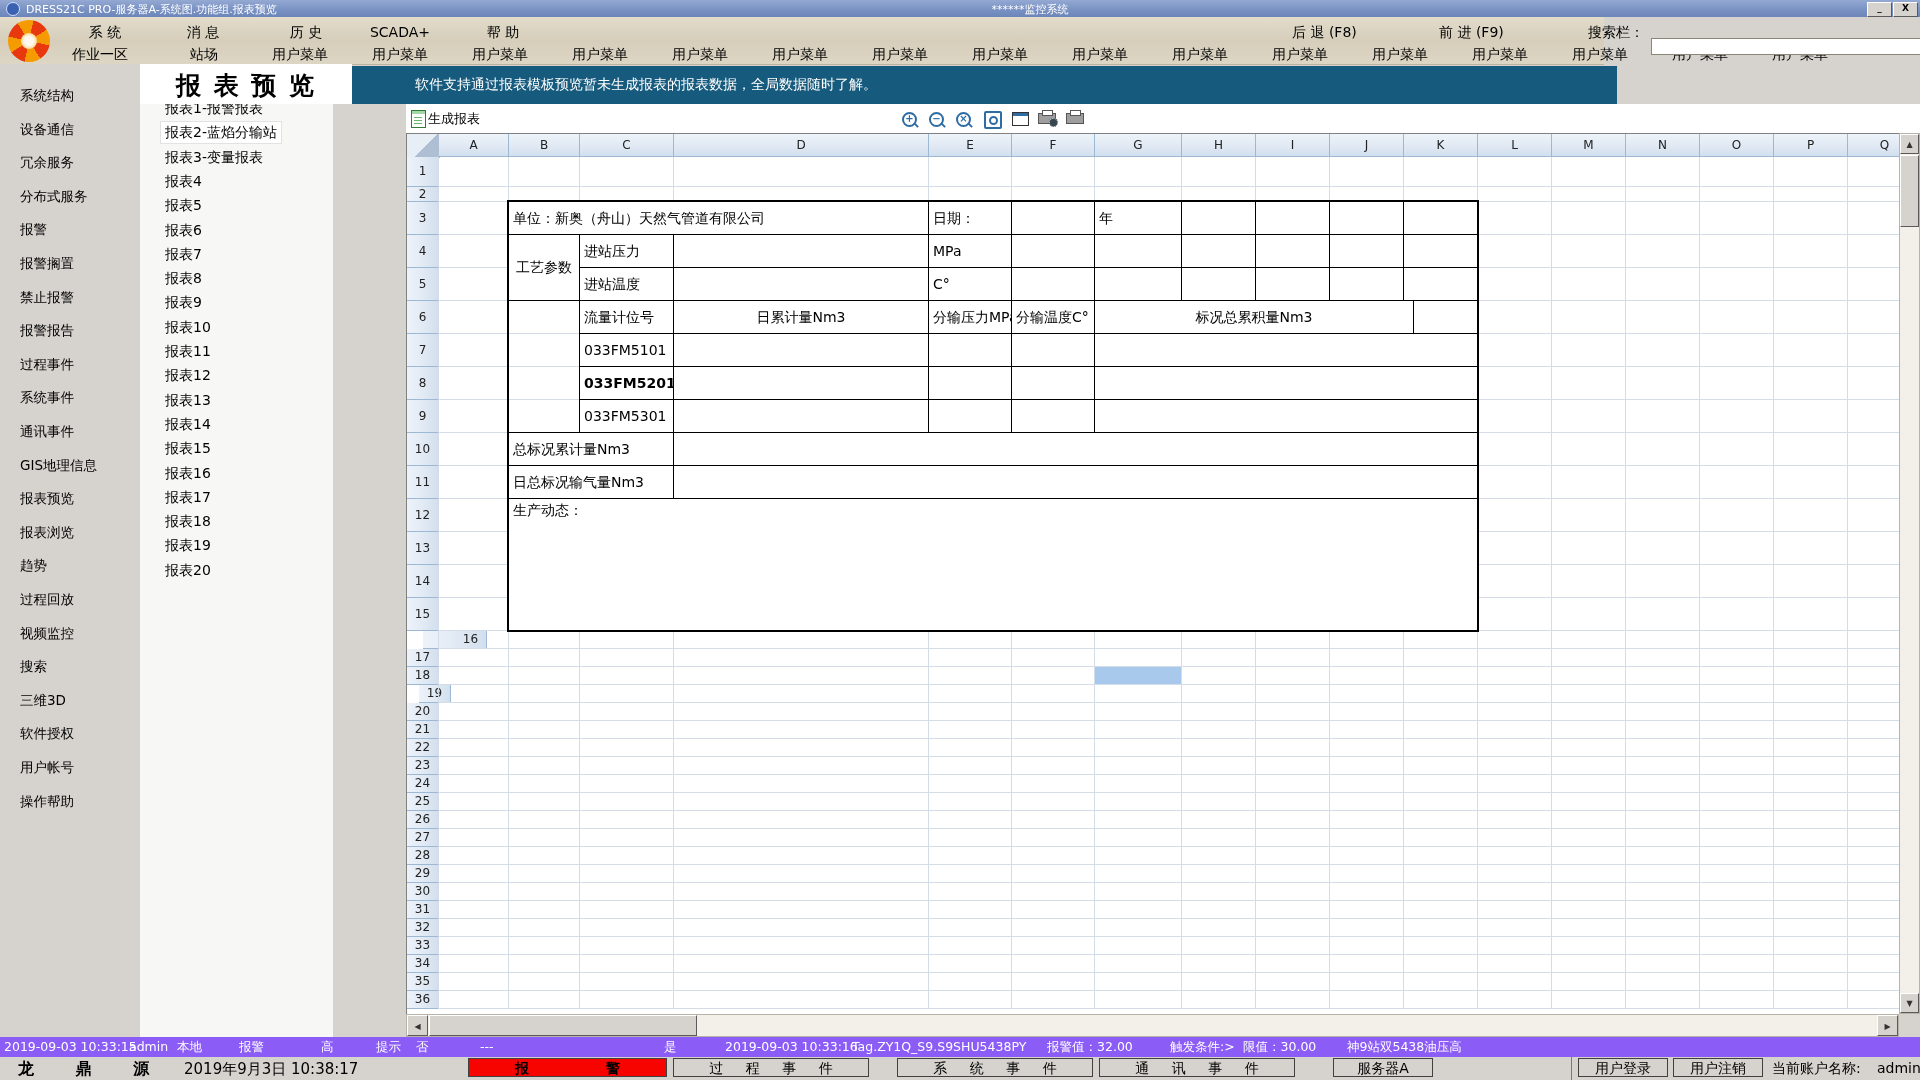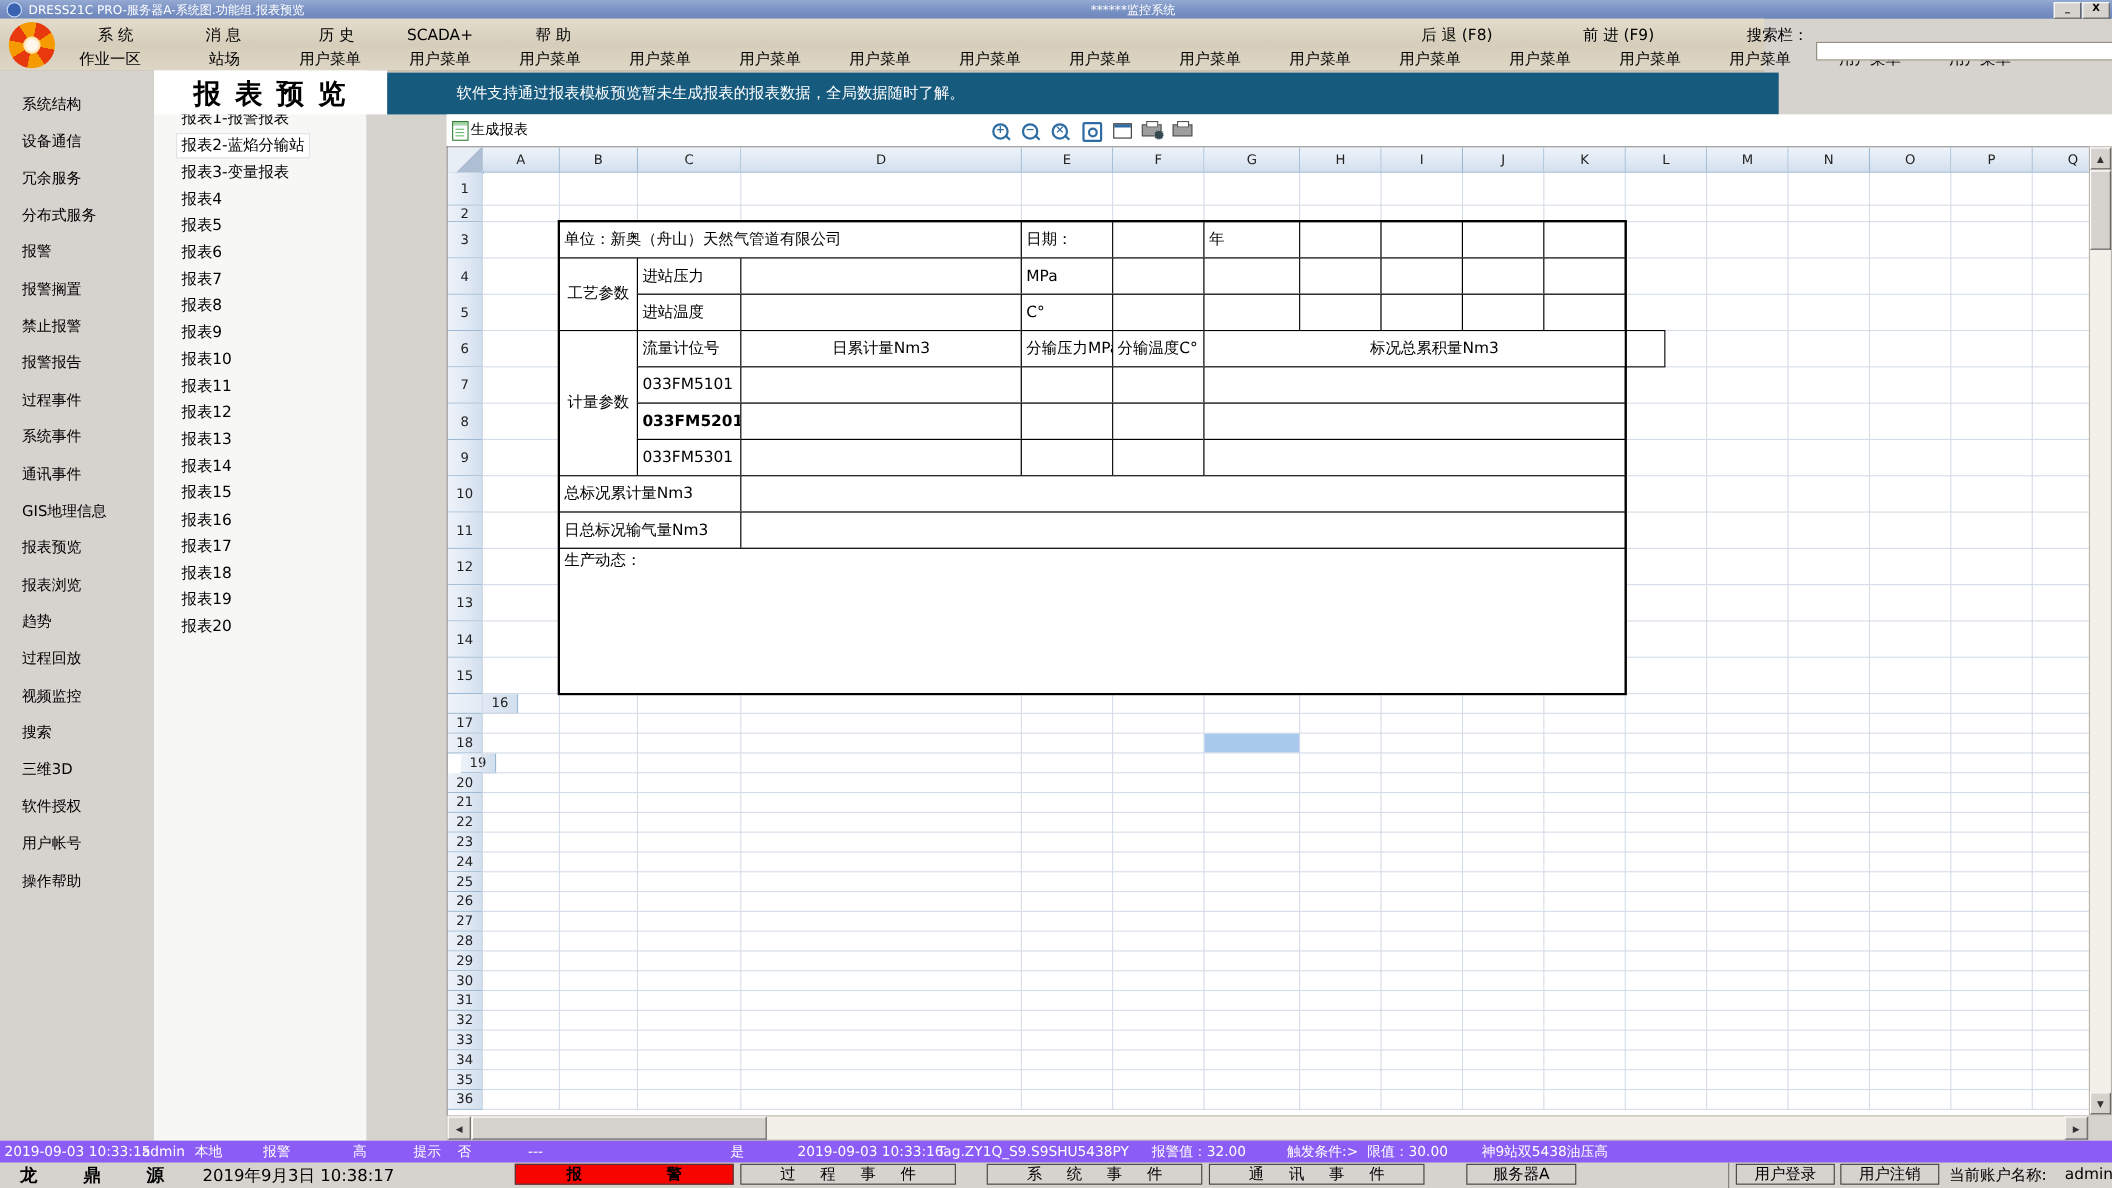--- a/index.html
+++ b/index.html
@@ -242,21 +242,21 @@
     <div class="abs rowhead" style="left: 0px; top: 167px; width: 31px; height: 32px; line-height: 32px;">6</div>
     <div class="abs rowhead" style="left: 0px; top: 200px; width: 31px; height: 32px; line-height: 32px;">7</div>
     <div class="abs rowhead" style="left: 0px; top: 233px; width: 31px; height: 32px; line-height: 32px;">8</div>
     <div class="abs rowhead" style="left: 0px; top: 266px; width: 31px; height: 32px; line-height: 32px;">9</div>
     <div class="abs rowhead" style="left: 0px; top: 299px; width: 31px; height: 32px; line-height: 32px;">10</div>
     <div class="abs rowhead" style="left: 0px; top: 332px; width: 31px; height: 32px; line-height: 32px;">11</div>
     <div class="abs rowhead" style="left: 0px; top: 365px; width: 31px; height: 32px; line-height: 32px;">12</div>
     <div class="abs rowhead" style="left: 0px; top: 398px; width: 31px; height: 32px; line-height: 32px;">13</div>
     <div class="abs rowhead" style="left: 0px; top: 431px; width: 31px; height: 32px; line-height: 32px;">14</div>
     <div class="abs rowhead" style="left: 0px; top: 464px; width: 31px; height: 32px; line-height: 32px;">15</div>
-    <div class="abs rowhead" style="left: 0px; top: 497px; width: 31px; height: 17px; line-height: 17px; padding-left: 32px;">16</div>
+    <div class="abs rowhead" style="left: 16px; top: 497px; width: 31px; height: 17px; line-height: 17px; padding-left: 32px;">16</div>
     <div class="abs rowhead" style="left: 0px; top: 515px; width: 31px; height: 17px; line-height: 17px;">17</div>
     <div class="abs rowhead" style="left: 0px; top: 533px; width: 31px; height: 17px; line-height: 17px;">18</div>
     <div class="abs rowhead" style="left: 12px; top: 551px; width: 31px; height: 17px; line-height: 17px;">19</div>
     <div class="abs rowhead" style="left: 0px; top: 569px; width: 31px; height: 17px; line-height: 17px;">20</div>
     <div class="abs rowhead" style="left: 0px; top: 587px; width: 31px; height: 17px; line-height: 17px;">21</div>
     <div class="abs rowhead" style="left: 0px; top: 605px; width: 31px; height: 17px; line-height: 17px;">22</div>
     <div class="abs rowhead" style="left: 0px; top: 623px; width: 31px; height: 17px; line-height: 17px;">23</div>
     <div class="abs rowhead" style="left: 0px; top: 641px; width: 31px; height: 17px; line-height: 17px;">24</div>
     <div class="abs rowhead" style="left: 0px; top: 659px; width: 31px; height: 17px; line-height: 17px;">25</div>
     <div class="abs rowhead" style="left: 0px; top: 677px; width: 31px; height: 17px; line-height: 17px;">26</div>
@@ -344,26 +344,25 @@
     <div class="abs tcell" style="left: 996px; top: 100px; width: 75px; height: 34px; line-height: 32px;"></div>
     <div class="abs tcell" style="left: 172px; top: 133px; width: 95px; height: 34px; line-height: 32px;">进站温度</div>
     <div class="abs tcell" style="left: 266px; top: 133px; width: 256px; height: 34px; line-height: 32px;"></div>
     <div class="abs tcell" style="left: 521px; top: 133px; width: 84px; height: 34px; line-height: 32px;">C°</div>
     <div class="abs tcell" style="left: 604px; top: 133px; width: 84px; height: 34px; line-height: 32px;"></div>
     <div class="abs tcell" style="left: 687px; top: 133px; width: 88px; height: 34px; line-height: 32px;"></div>
     <div class="abs tcell" style="left: 774px; top: 133px; width: 75px; height: 34px; line-height: 32px;"></div>
     <div class="abs tcell" style="left: 848px; top: 133px; width: 75px; height: 34px; line-height: 32px;"></div>
     <div class="abs tcell" style="left: 922px; top: 133px; width: 75px; height: 34px; line-height: 32px;"></div>
     <div class="abs tcell" style="left: 996px; top: 133px; width: 75px; height: 34px; line-height: 32px;"></div>
-    <div class="abs tcell center" style="left: 101px; top: 166px; width: 72px; height: 133px; line-height: 131px;">计量参数</div>
     <div class="abs tcell" style="left: 172px; top: 166px; width: 95px; height: 34px; line-height: 32px;">流量计位号</div>
     <div class="abs tcell center" style="left: 266px; top: 166px; width: 256px; height: 34px; line-height: 32px;">日累计量Nm3</div>
     <div class="abs tcell" style="left: 521px; top: 166px; width: 84px; height: 34px; line-height: 32px;">分输压力MPa</div>
     <div class="abs tcell" style="left: 604px; top: 166px; width: 84px; height: 34px; line-height: 32px;">分输温度C°</div>
-    <div class="abs tcell center" style="left: 687px; top: 166px; width: 420px; height: 34px; line-height: 32px;">标况总累积量Nm3</div>
+    <div class="abs tcell center" style="left: 687px; top: 166px; width: 320px; height: 34px; line-height: 32px;">标况总累积量Nm3</div>
     <div class="abs tcell" style="left: 172px; top: 199px; width: 95px; height: 34px; line-height: 32px;">033FM5101</div>
     <div class="abs tcell" style="left: 266px; top: 199px; width: 256px; height: 34px; line-height: 32px;"></div>
     <div class="abs tcell" style="left: 521px; top: 199px; width: 84px; height: 34px; line-height: 32px;"></div>
     <div class="abs tcell" style="left: 604px; top: 199px; width: 84px; height: 34px; line-height: 32px;"></div>
     <div class="abs tcell" style="left: 687px; top: 199px; width: 384px; height: 34px; line-height: 32px;"></div>
     <div class="abs tcell" style="left: 172px; top: 232px; width: 95px; height: 34px; line-height: 32px; font-weight: bold;">033FM5201</div>
     <div class="abs tcell" style="left: 266px; top: 232px; width: 256px; height: 34px; line-height: 32px;"></div>
     <div class="abs tcell" style="left: 521px; top: 232px; width: 84px; height: 34px; line-height: 32px;"></div>
     <div class="abs tcell" style="left: 604px; top: 232px; width: 84px; height: 34px; line-height: 32px;"></div>
     <div class="abs tcell" style="left: 687px; top: 232px; width: 384px; height: 34px; line-height: 32px;"></div>

